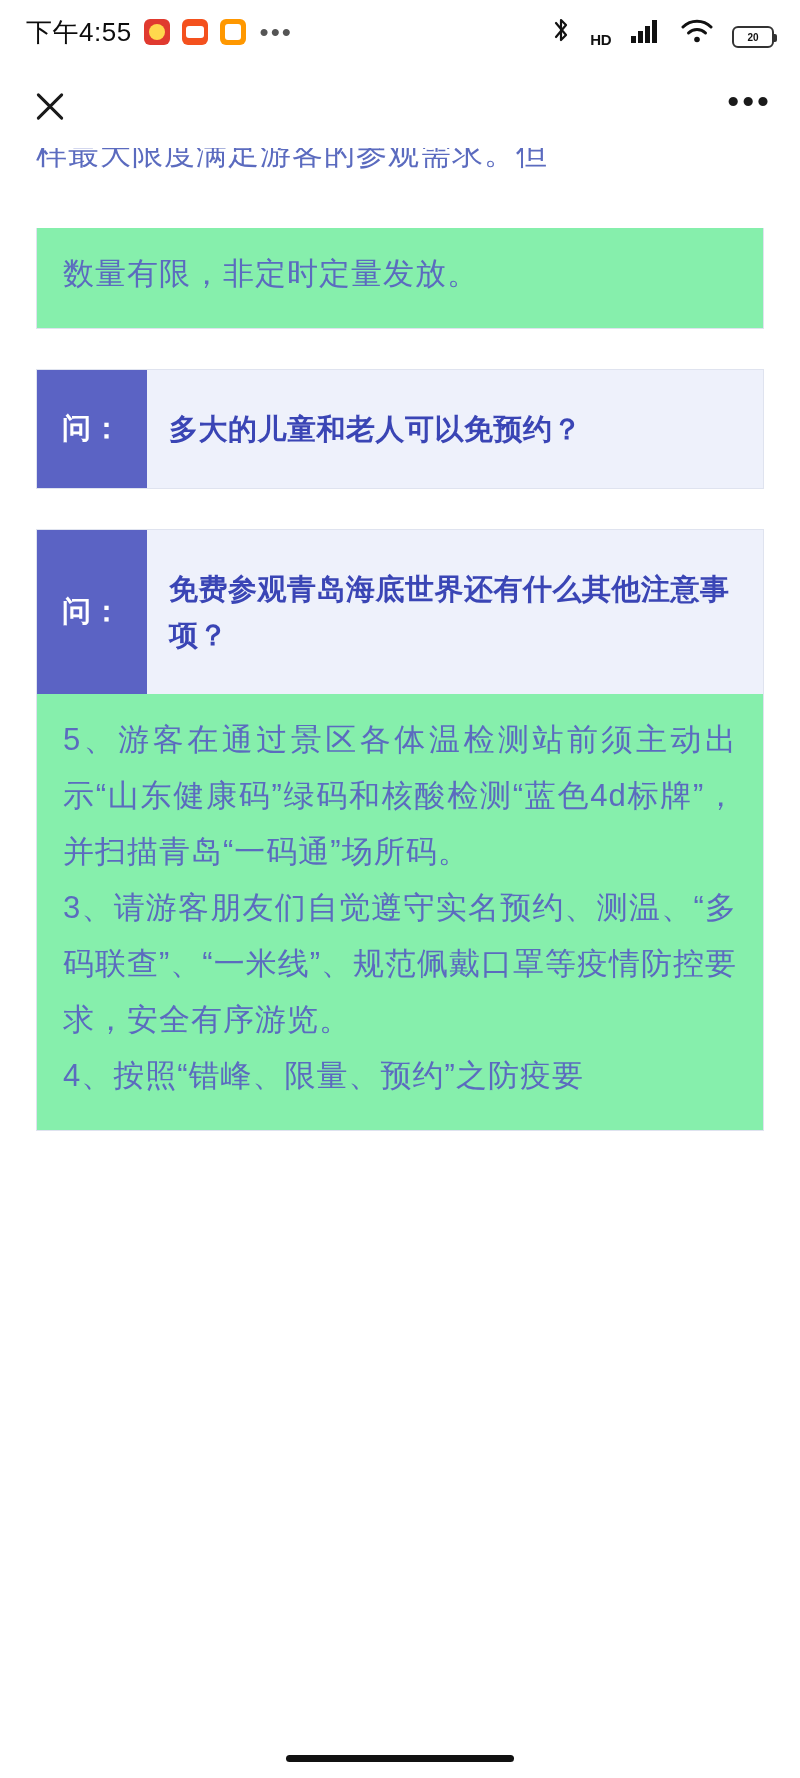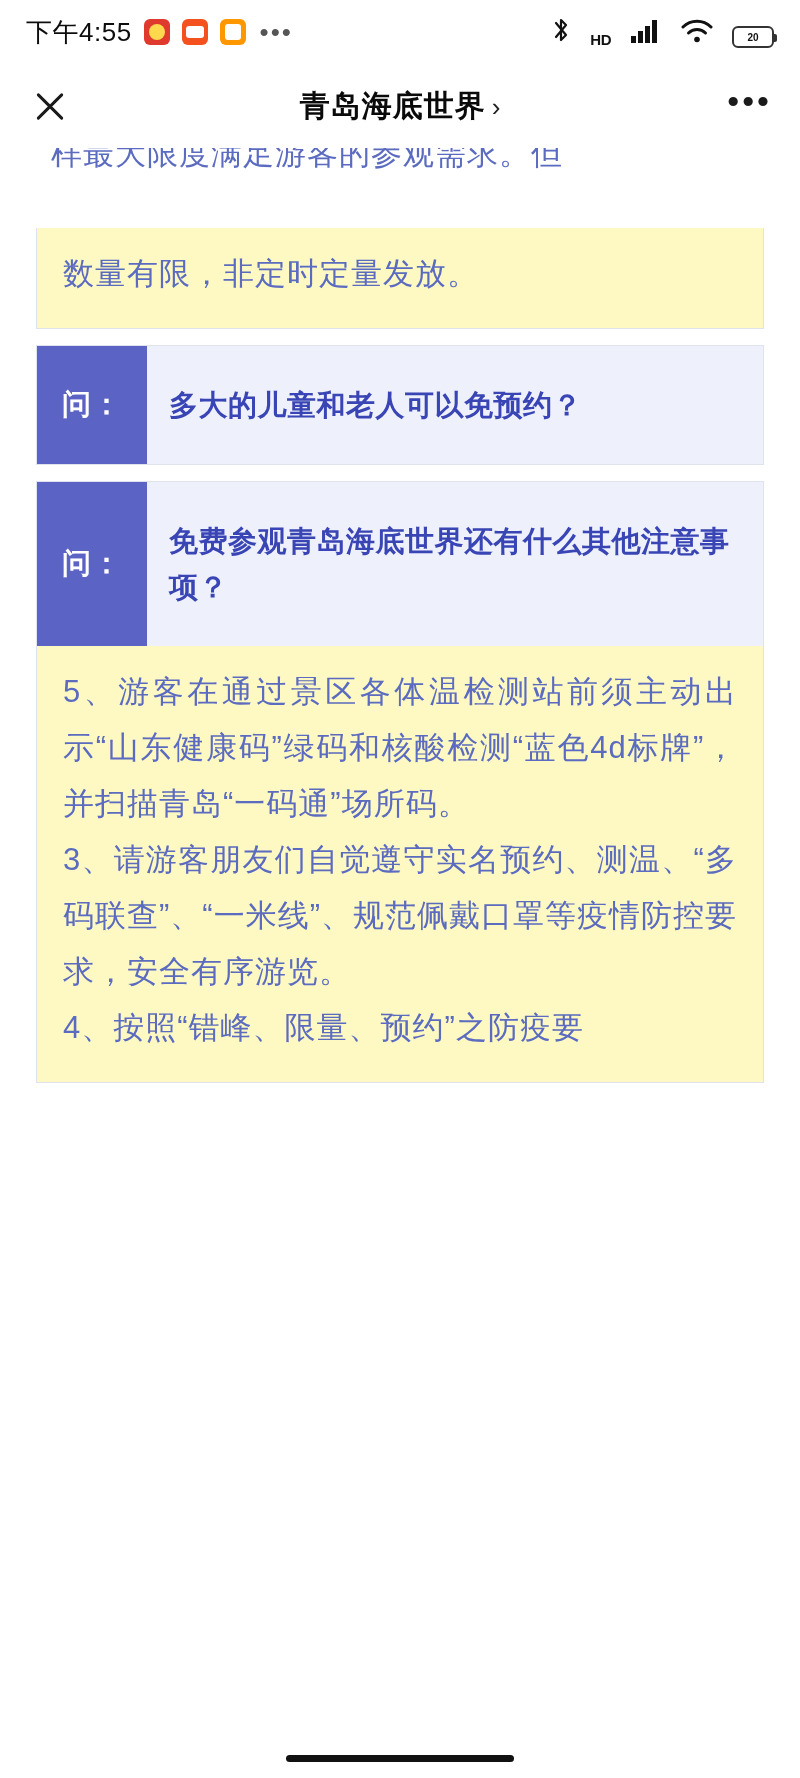--- a/index.html
+++ b/index.html
@@ -190,22 +190,22 @@
   .content {
     flex: 1 1 auto;
     overflow: hidden;
     padding: 0 36px;
     background: #ffffff;
     position: relative;
   }
 
   .card {
     border: 1px solid #dfe3ef;
-    background: #fef9c3;
-    margin-bottom: 16px;
+    background: #86efac;
+    margin-bottom: 40px;
   }
   .card.first {
     border-top: none;
     margin-top: 0;
   }
   .card-body {
     padding: 18px 26px 26px 26px;
   }
   .para {
     font-size: 31px;
@@ -248,21 +248,20 @@
     align-items: center;
   }
 
   .clipped-top {
     height: 80px;
     overflow: hidden;
     position: relative;
   }
   .clipped-top .para {
     margin-top: -22px;
-    margin-left: 15px;
   }
 
   
   .home-bar-wrap {
     position: absolute;
     bottom: 0;
     left: 0;
     right: 0;
     height: 40px;
     display: flex;
@@ -319,24 +318,20 @@
         </svg>
       </span>
       <span class="batt">
         <span class="batt-num">20</span>
       </span>
     </div>
   </div>
 
   <div class="titlebar">
     <div class="close-btn"></div>
-    <div class="title-center">
-      <span class="title-text">青岛海底世界</span>
-      <span class="title-chevron">›</span>
-    </div>
     <div class="more-btn">•••</div>
   </div>
 
   <div class="content">
 
     <div class="clipped-top">
       <div class="para">样最大限度满足游客的参观需求。但</div>
     </div>
 
     <div class="card first">

